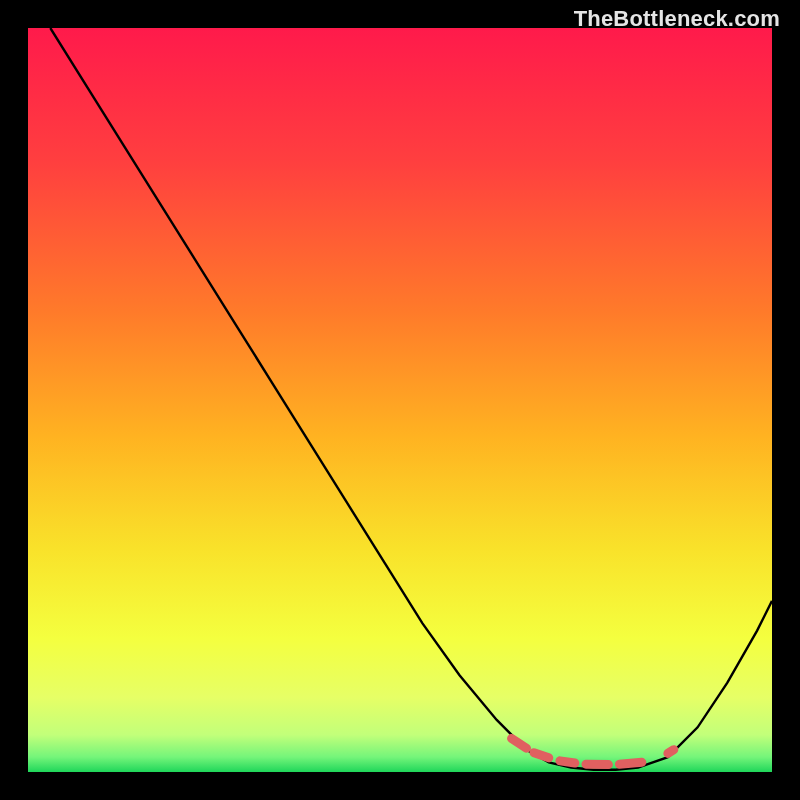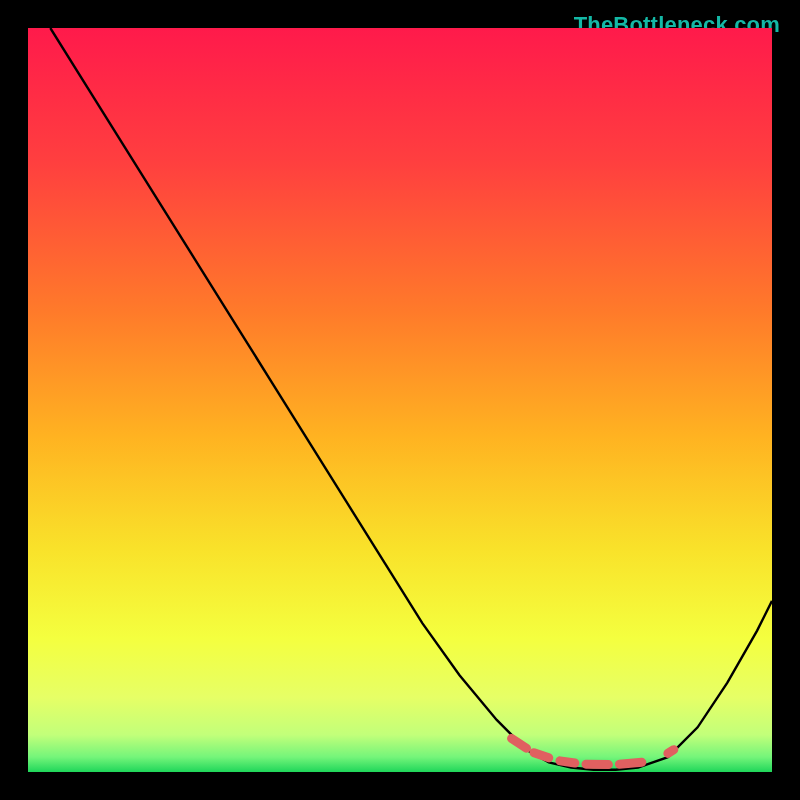--- a/index.html
+++ b/index.html
@@ -5,26 +5,26 @@
   * { margin: 0; padding: 0; box-sizing: border-box; }
   html, body { width: 800px; height: 800px; background: #000; overflow: hidden; }
   .frame {
     position: relative;
     width: 800px;
     height: 800px;
     background: #000;
   }
   .watermark {
     position: absolute;
-    top: 12px;
+    top: 6px;
     right: 20px;
     font-family: Arial, Helvetica, sans-serif;
     font-size: 22px;
     font-weight: 600;
-    color: #14b8a6;
+    color: #e5e5e5;
     letter-spacing: 0.2px;
   }
   .plot {
     position: absolute;
     left: 28px;
     top: 28px;
     width: 744px;
     height: 744px;
   }
   .plot svg { display: block; }

